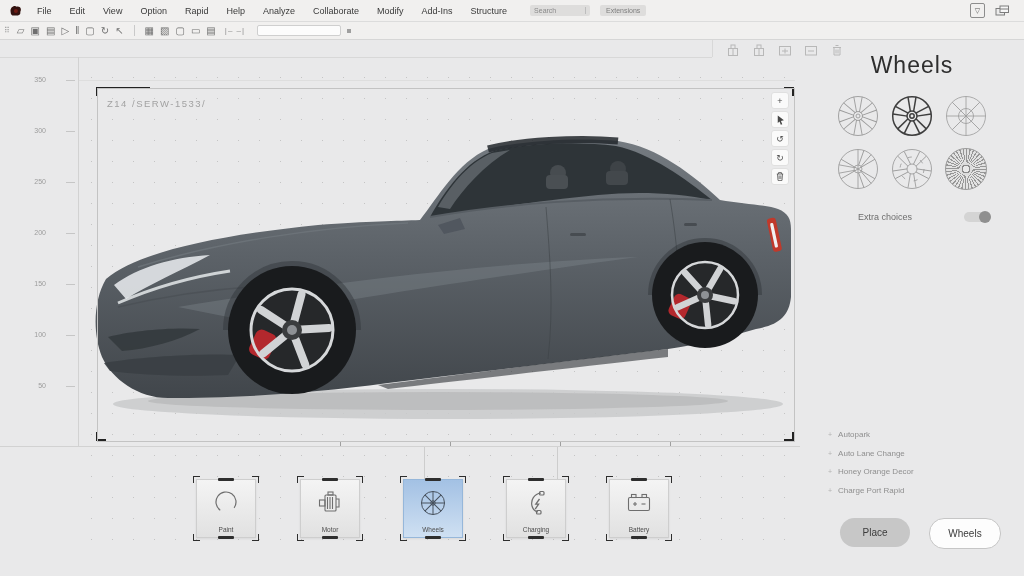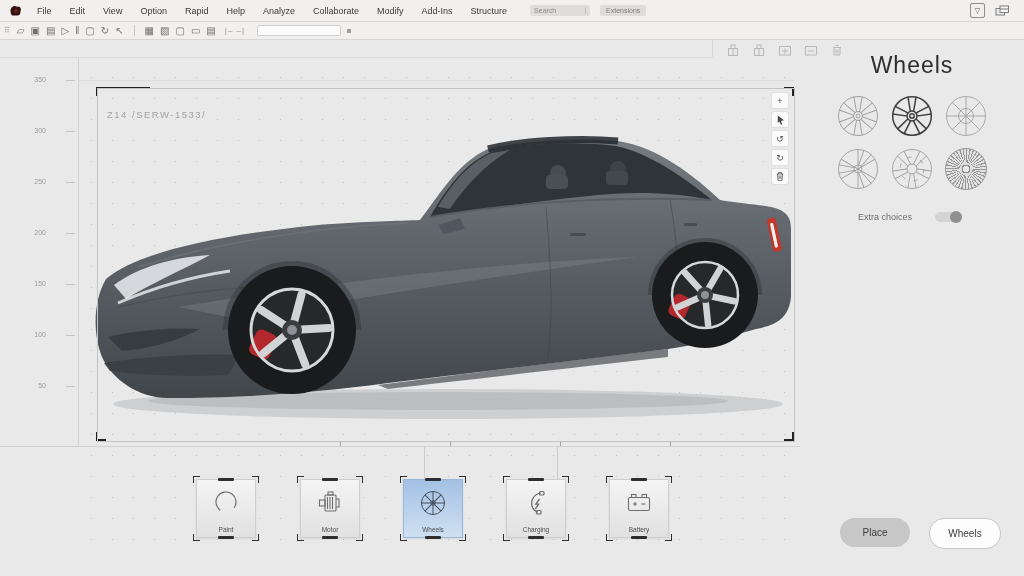--- a/index.html
+++ b/index.html
@@ -31,41 +31,41 @@
   .rlabel{position:absolute;left:26px;width:20px;text-align:right;font-size:7px;color:#9c9c9c;}
   .rtick{position:absolute;left:66px;width:9px;height:1px;background:#c6c6c6;}
 
   
   .sel-frame{position:absolute;left:97px;top:88px;width:696px;height:352px;border:1px solid #c3c3c3;z-index:8;pointer-events:none;}
   .br{position:absolute;background:#222;}
   .btick{position:absolute;width:1px;height:4px;background:#9f9f9f;top:442px;z-index:9;}
 
   .model-label{position:absolute;left:107px;top:90px;z-index:10;}
   .model-label .t1{font-size:20px;font-weight:300;color:#8f8f8f;letter-spacing:1px;}
-  .model-label .t2{font-size:9.5px;color:#a2a2a2;letter-spacing:1.5px;margin-top:19px;}
+  .model-label .t2{font-size:9.5px;color:#a2a2a2;letter-spacing:1.5px;margin-top:8px;}
 
   .car-wrap{position:absolute;left:78px;top:57px;z-index:5;}
 
   
   .side-tools{position:absolute;left:771px;top:92px;width:17px;z-index:12;display:flex;flex-direction:column;gap:2px;}
   .stool{width:16px;height:15px;background:#fafafa;border:1px solid #e0e0e0;border-radius:3px;display:flex;align-items:center;justify-content:center;font-size:9px;color:#4c4c4c;}
 
   
   .align-row{position:absolute;left:726px;top:44px;display:flex;gap:12px;z-index:12;}
   .align-row svg{display:block;}
 
   .connector{position:absolute;width:1px;background:#cdcdcd;z-index:4;}
 
   
   .panel{position:absolute;left:800px;top:40px;width:224px;height:536px;z-index:20;}
   .wheels-title{position:absolute;left:0;top:12px;width:224px;text-align:center;font-size:23px;font-weight:300;letter-spacing:1px;color:#2e2e2e;}
   .wheel-grid{position:absolute;left:12px;top:49px;width:200px;display:grid;grid-template-columns:repeat(3,54px);grid-auto-rows:53px;justify-content:center;align-items:center;justify-items:center;}
   .wopt{width:44px;height:44px;display:flex;align-items:center;justify-content:center;}
   .turbine{width:40px;height:40px;border-radius:50%;border:1px solid #9a9a9a;background:radial-gradient(circle,#e9e9e9 0 3px,#8a8a8a 3px 4.5px,#dcdcdc 4.5px 6.5px,transparent 6.5px),repeating-conic-gradient(#969696 0deg 4deg,#e2e2e2 4deg 10deg);}
-  .extra-row{position:absolute;left:58px;top:172px;width:103px;display:flex;align-items:center;justify-content:space-between;}
+  .extra-row{position:absolute;left:58px;top:172px;width:132px;display:flex;align-items:center;justify-content:space-between;}
   .extra-label{font-size:9px;color:#6d6d6d;}
   .toggle{width:26px;height:10px;border-radius:5px;background:#d4d4d4;position:relative;}
   .toggle .knob{position:absolute;right:-1px;top:-1px;width:12px;height:12px;border-radius:50%;background:#8f8f8f;}
 
   .features-title{position:absolute;left:0;top:354px;width:224px;text-align:center;font-size:17px;font-weight:300;letter-spacing:0.5px;color:#2e2e2e;}
   .feat-col{position:absolute;top:390px;font-size:8px;color:#8f8f8f;}
   .feat-col.l{left:28px;}
   .feat-col.r{left:118px;}
   .feat{margin-bottom:9.5px;white-space:nowrap;}
   .feat::before{content:"+";color:#b3b3b3;font-size:7px;margin-right:6px;}
@@ -466,20 +466,26 @@
     </div>
   </div>
 
   <div class="extra-row">
     <span class="extra-label">Extra choices</span>
     <div class="toggle">
         <div class="knob"></div>
       </div>
   </div>
 
+  <div class="feat-col l">
+    <div class="feat">Autopark</div>
+    <div class="feat">Auto Lane Change</div>
+    <div class="feat">Honey Orange Decor</div>
+    <div class="feat">Charge Port Rapid</div>
+  </div>
 
   <div class="btn place">Place</div>
   <div class="btn export">Wheels</div>
 </div>
 
 <div class="tile" style="left:196px;">
   <div class="c tl"></div>
     <div class="c tr"></div>
     <div class="c bl"></div>
     <div class="c br2"></div>

